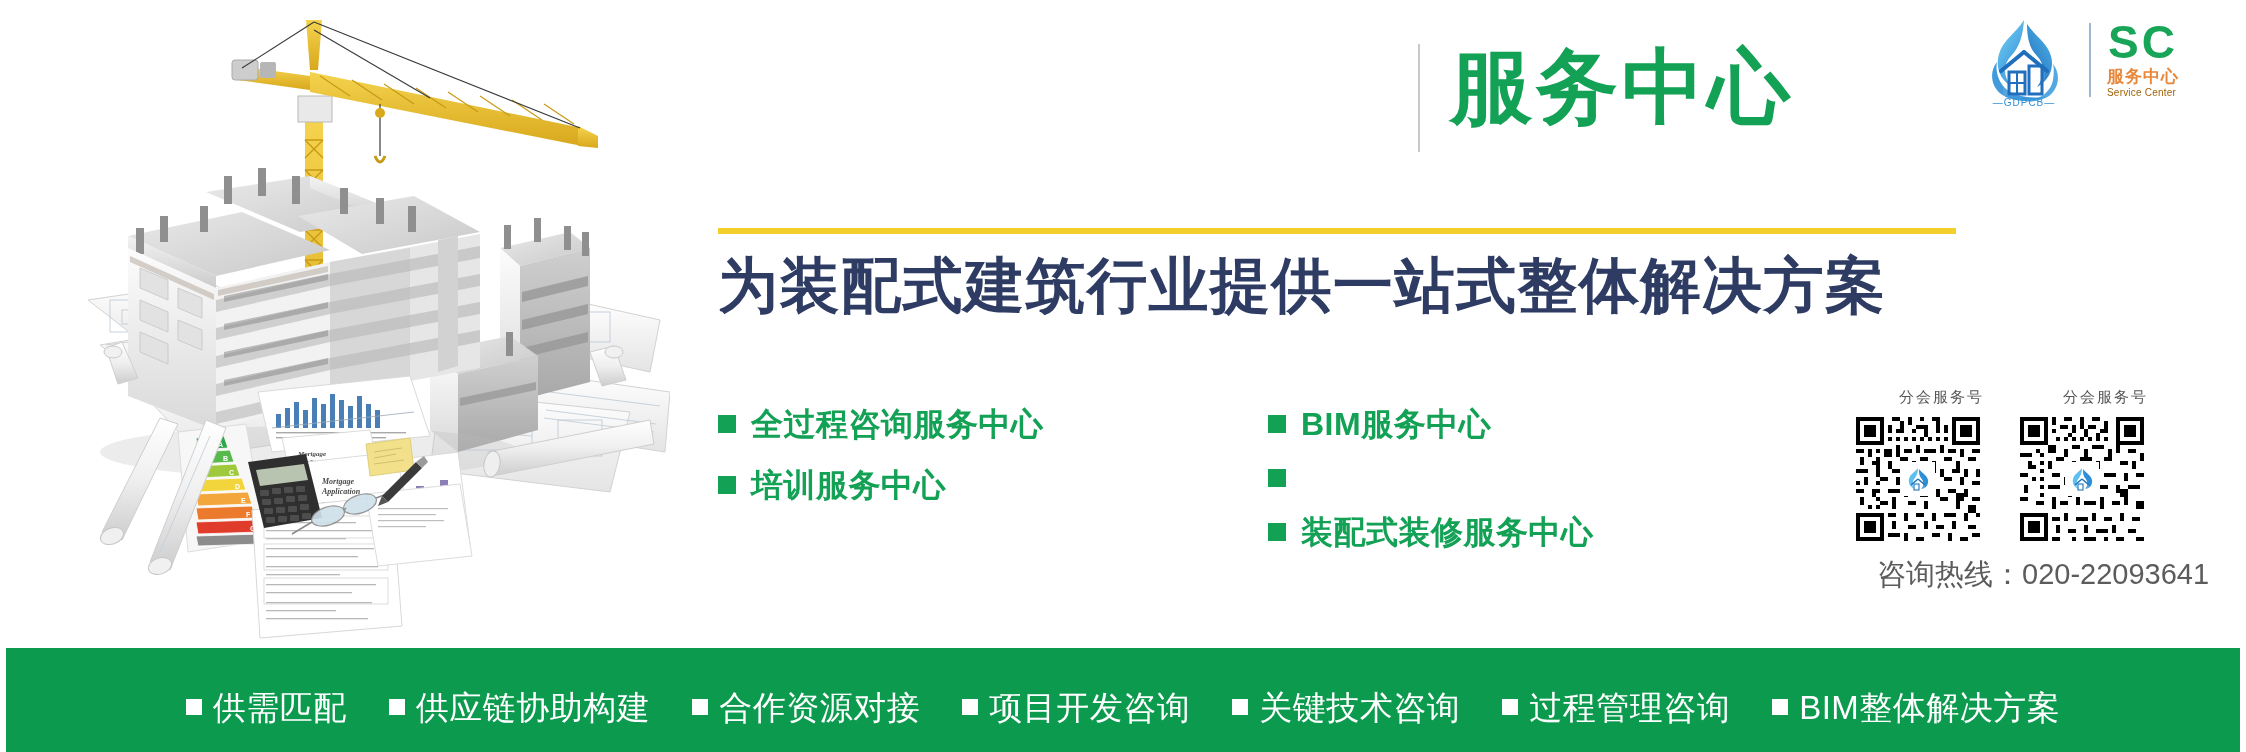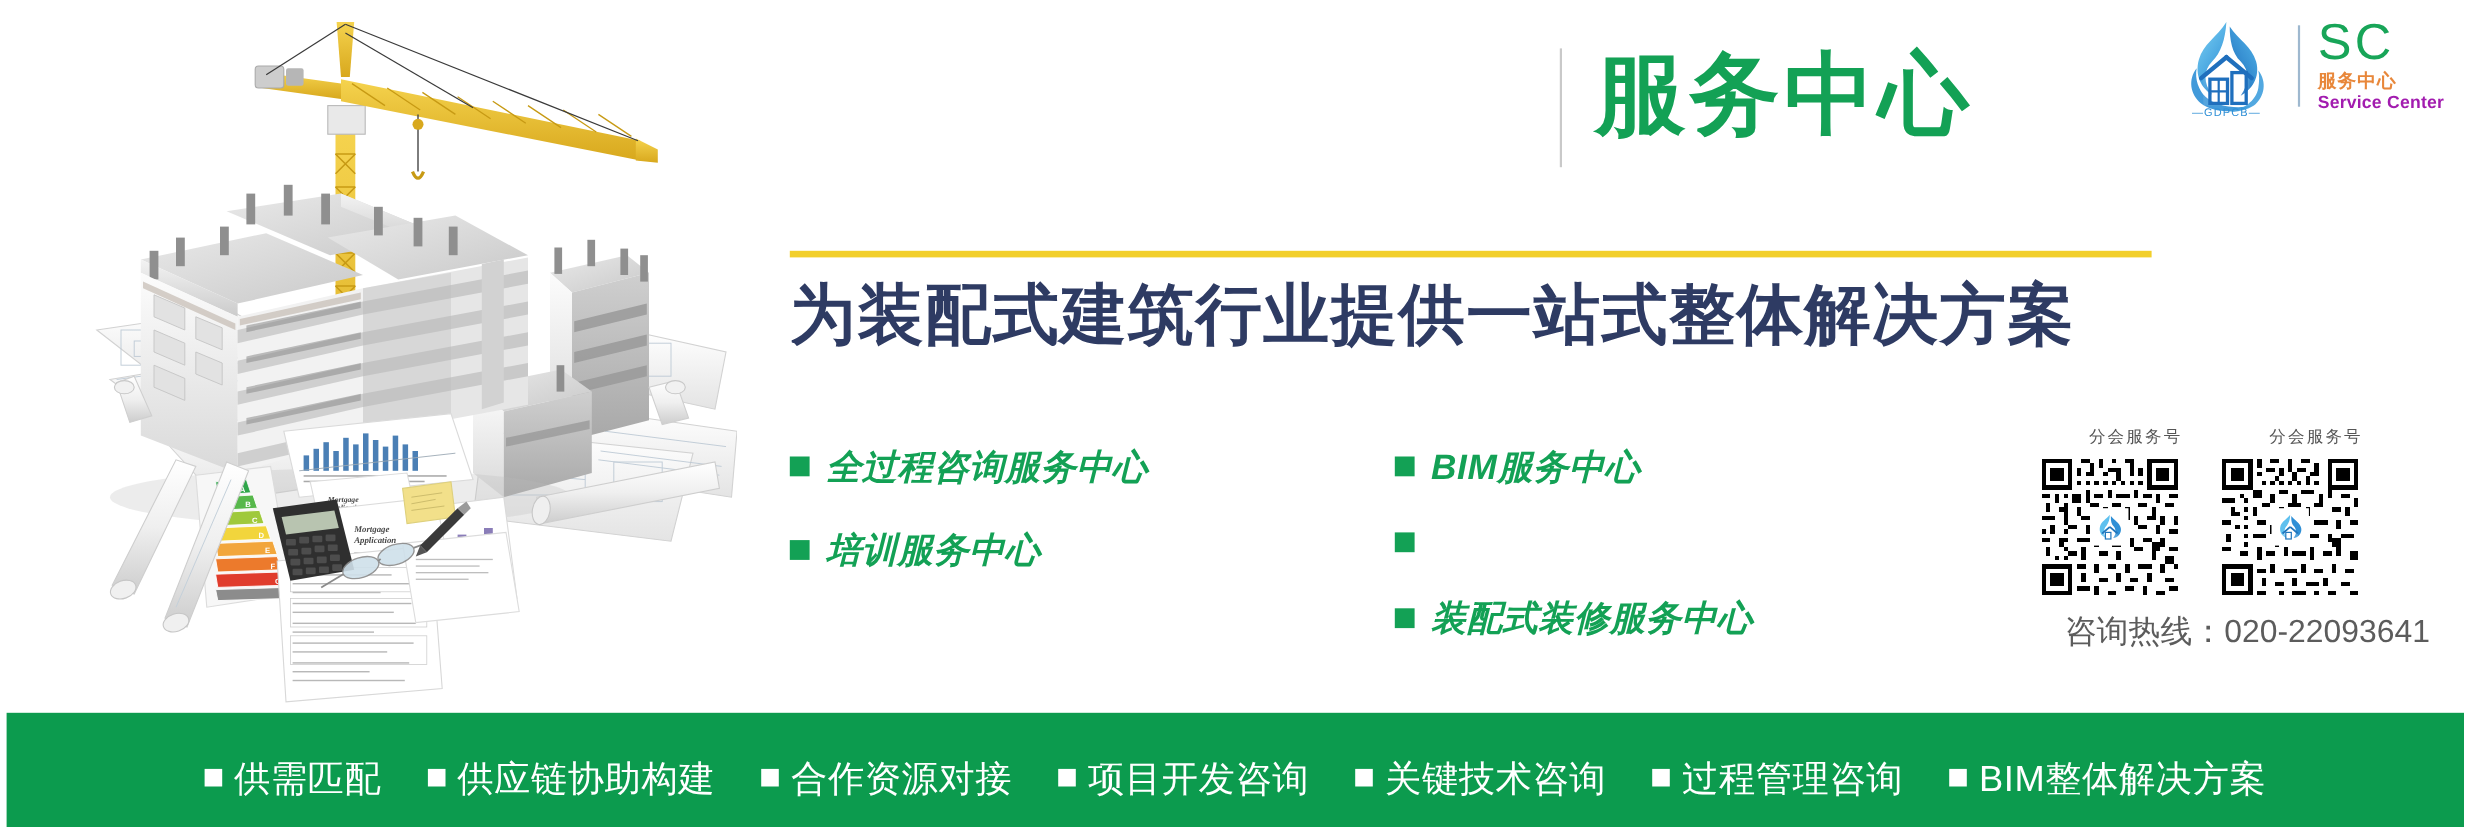--- a/index.html
+++ b/index.html
@@ -86,21 +86,21 @@
   }
 
   
   #service-lists {
     position: absolute;
     left: 718px; top: 408px;
     width: 1100px;
     display: flex;
     gap: 130px;
   }
-  .svc-col { display: flex; flex-direction: column; gap: 44px; font-style: italic; }
+  .svc-col { display: flex; flex-direction: column; gap: 29px; }
   .svc-col:first-child { width: 420px; }
   .svc-item {
     display: flex;
     align-items: center;
     gap: 15px;
     white-space: nowrap;
   }
   .svc-bullet {
     width: 18px; height: 18px;
     background: #13a155;
@@ -141,38 +141,39 @@
   }
   #logo-divider {
     width: 2px; height: 74px;
     background: #9eb8cf;
     margin: 0 16px;
     flex: 0 0 2px;
   }
   #logo-text { display: flex; flex-direction: column; justify-content: center; }
   #logo-sc {
     font-size: 46px;
-    font-weight: 400;
+    font-weight: 700;
     color: #18a558;
     letter-spacing: 3px;
     line-height: 0.95;
     font-family: "Liberation Sans", sans-serif;
+    text-align: center;
   }
   #logo-cn {
     font-size: 17px;
     font-weight: 700;
     color: #e8873a;
     letter-spacing: 1px;
     line-height: 1.25;
     margin-top: 2px;
   }
   #logo-en {
-    font-size: 16px;
-    font-weight: 700;
-    color: #a21caf;
+    font-size: 10px;
+    font-weight: 400;
+    color: #a16207;
     letter-spacing: 0.2px;
     line-height: 1.2;
   }
 
   
   #qr-block {
     position: absolute;
     left: 1852px; top: 388px;
     width: 368px;
   }

